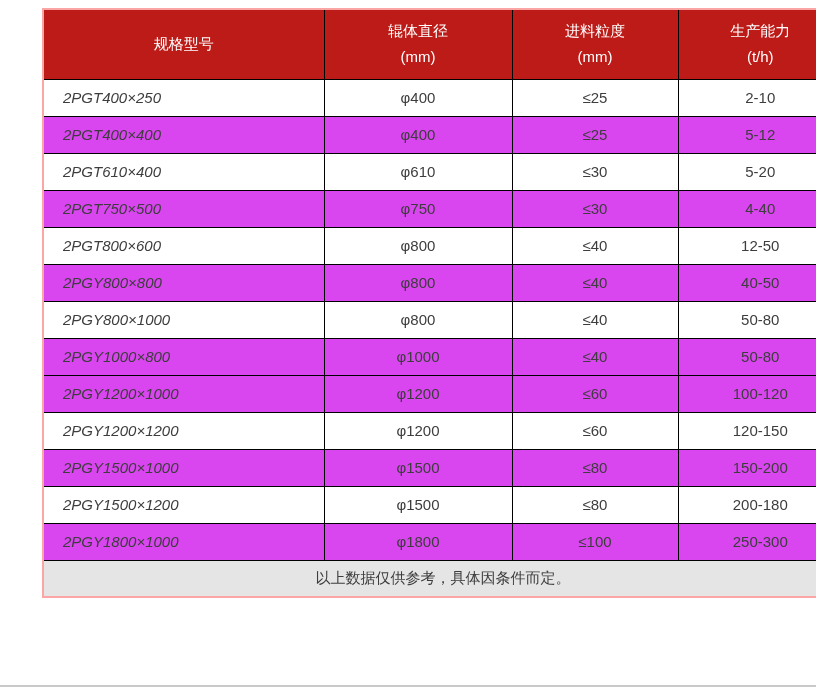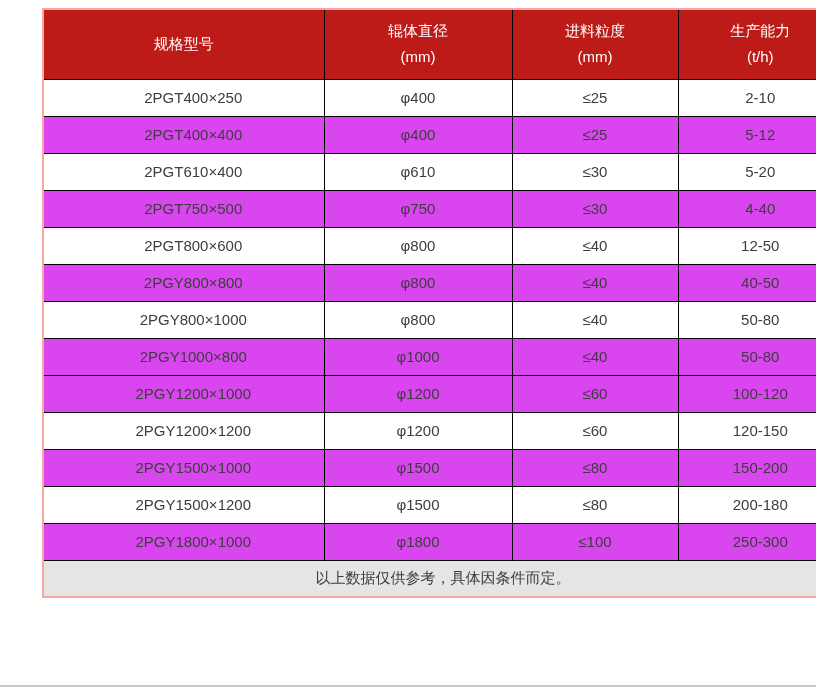--- a/index.html
+++ b/index.html
@@ -48,22 +48,23 @@
   }
   td {
     height: 37px;
     font-size: 15px;
     color: #3d3d3d;
     text-align: center;
     padding: 0;
     background: #ffffff;
   }
   tbody td:first-child {
-    text-align: center;
+    text-align: left;
     padding-left: 19px;
+    font-style: italic;
   }
   tbody tr.alt td {
     background: #d946ef;
   }
   td.footer-cell {
     text-align: center;
     height: 37px;
     background: #e5e5e5;
   }
   .bottom-strip {

